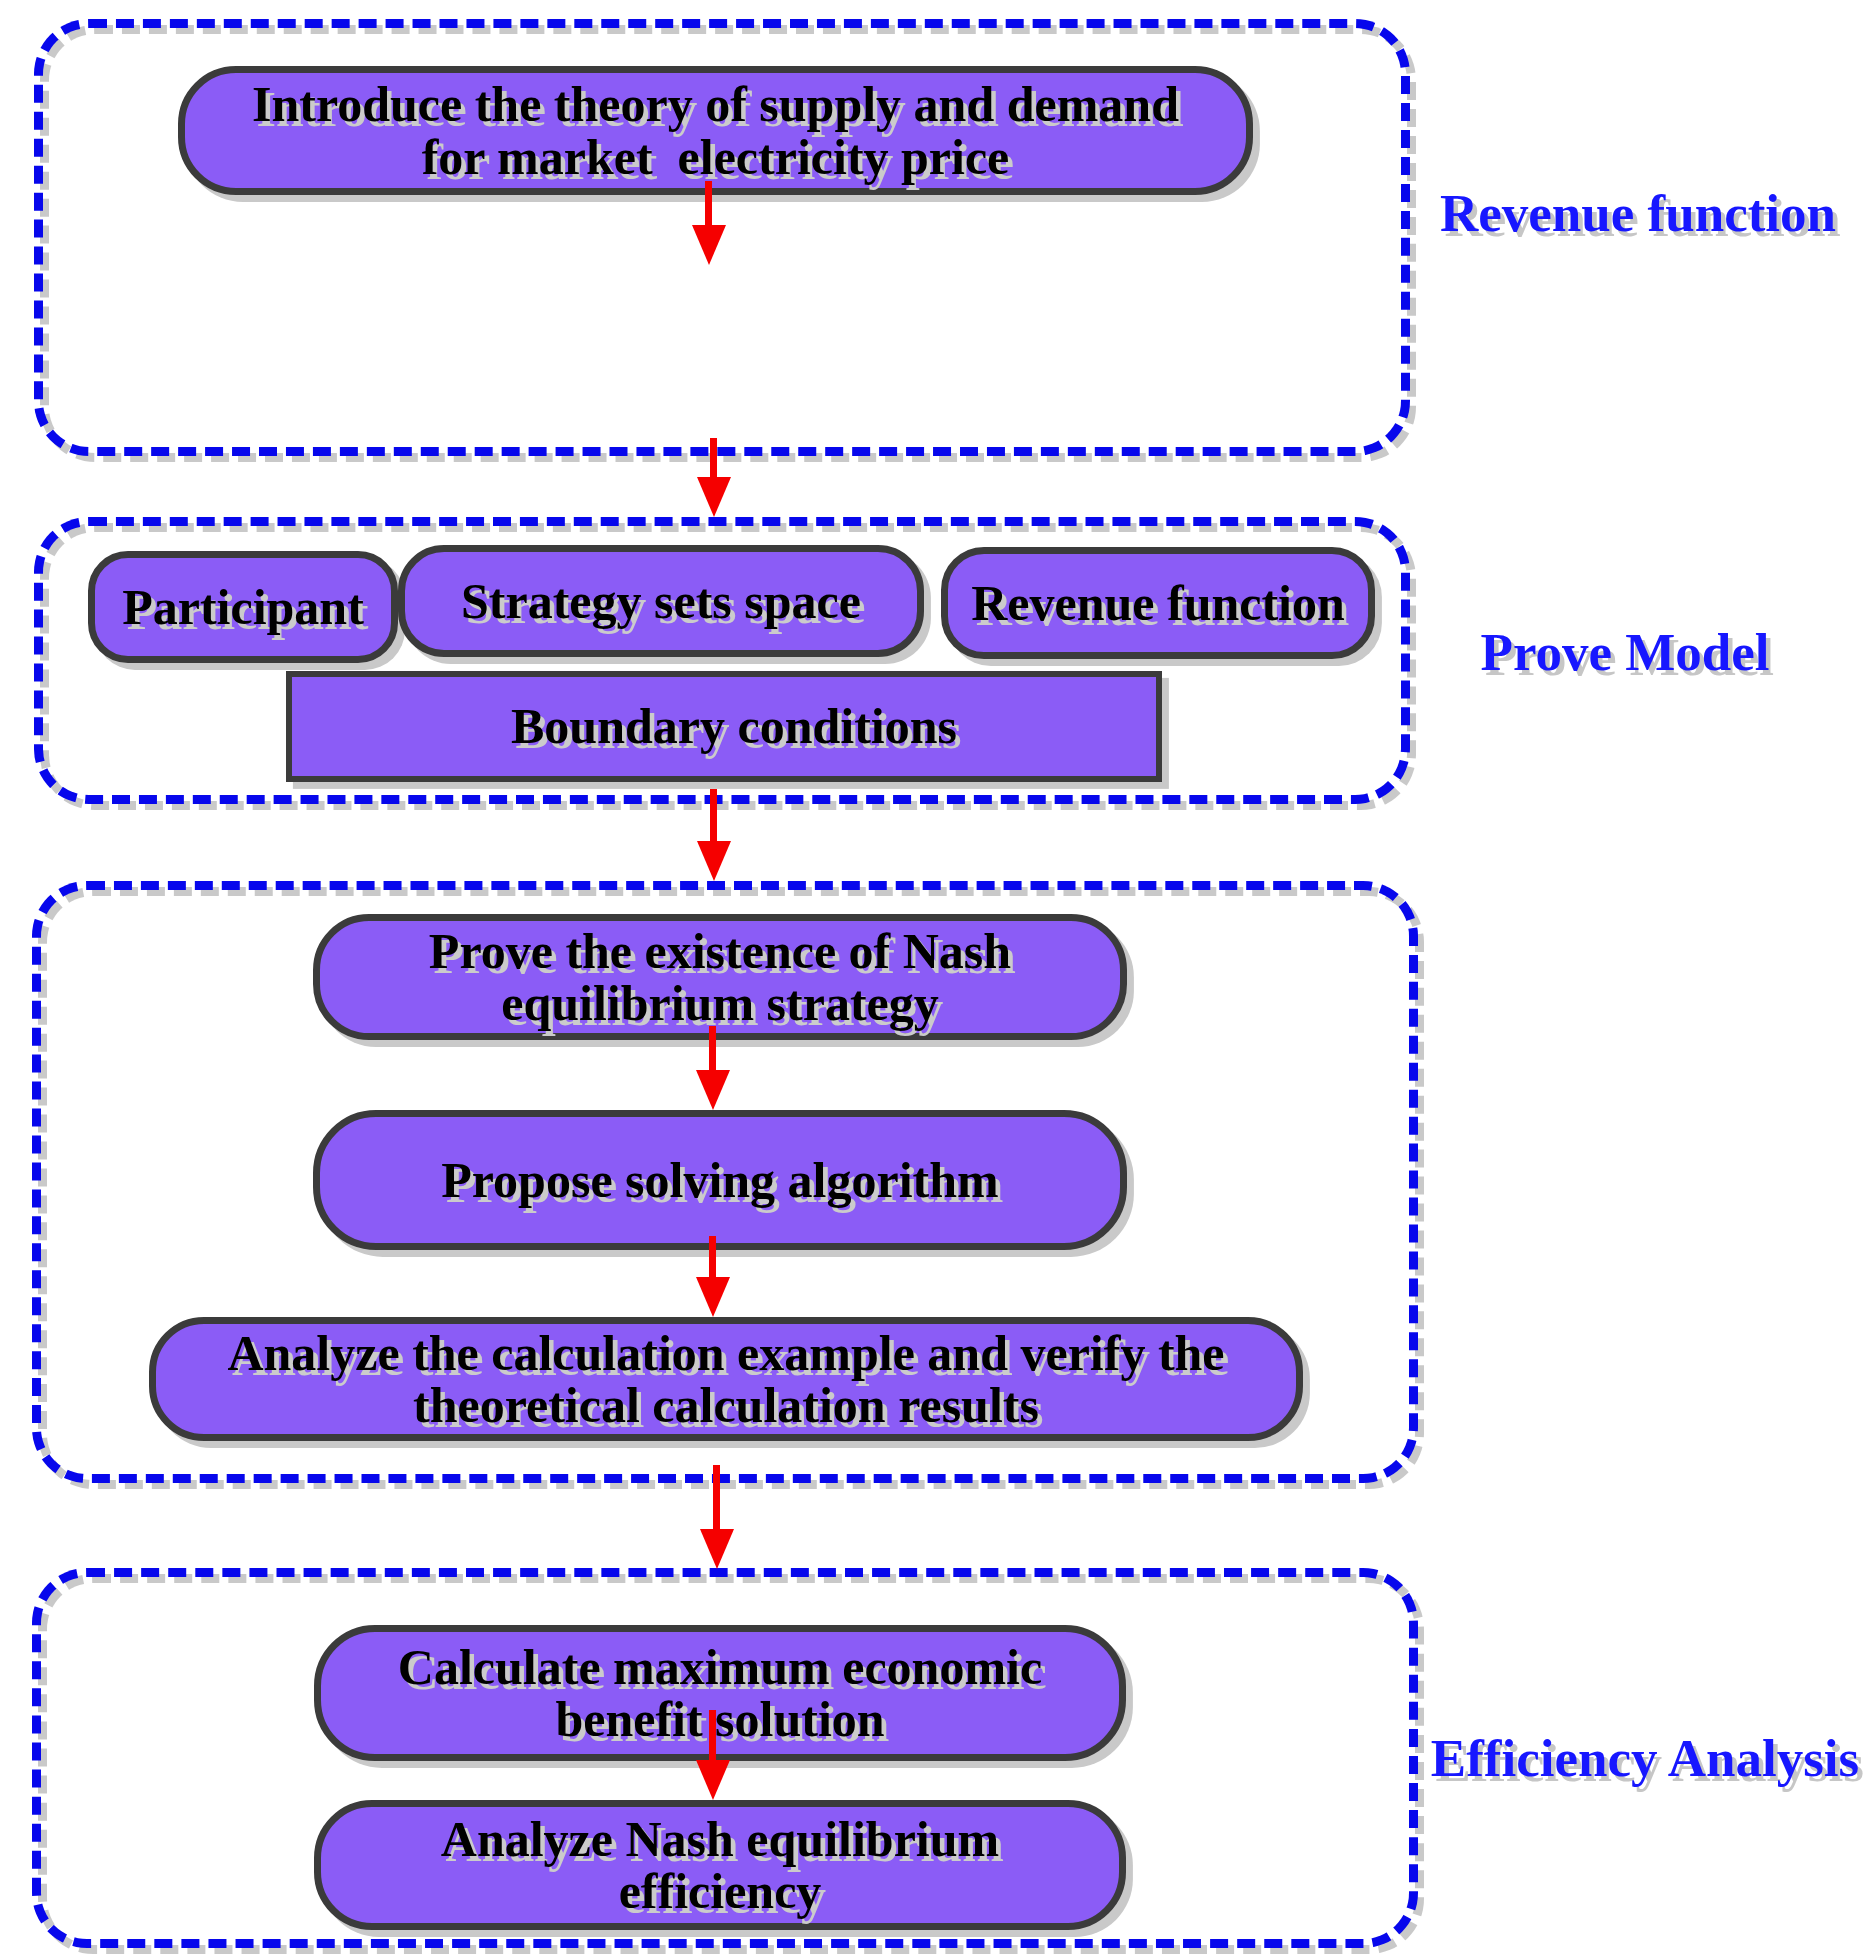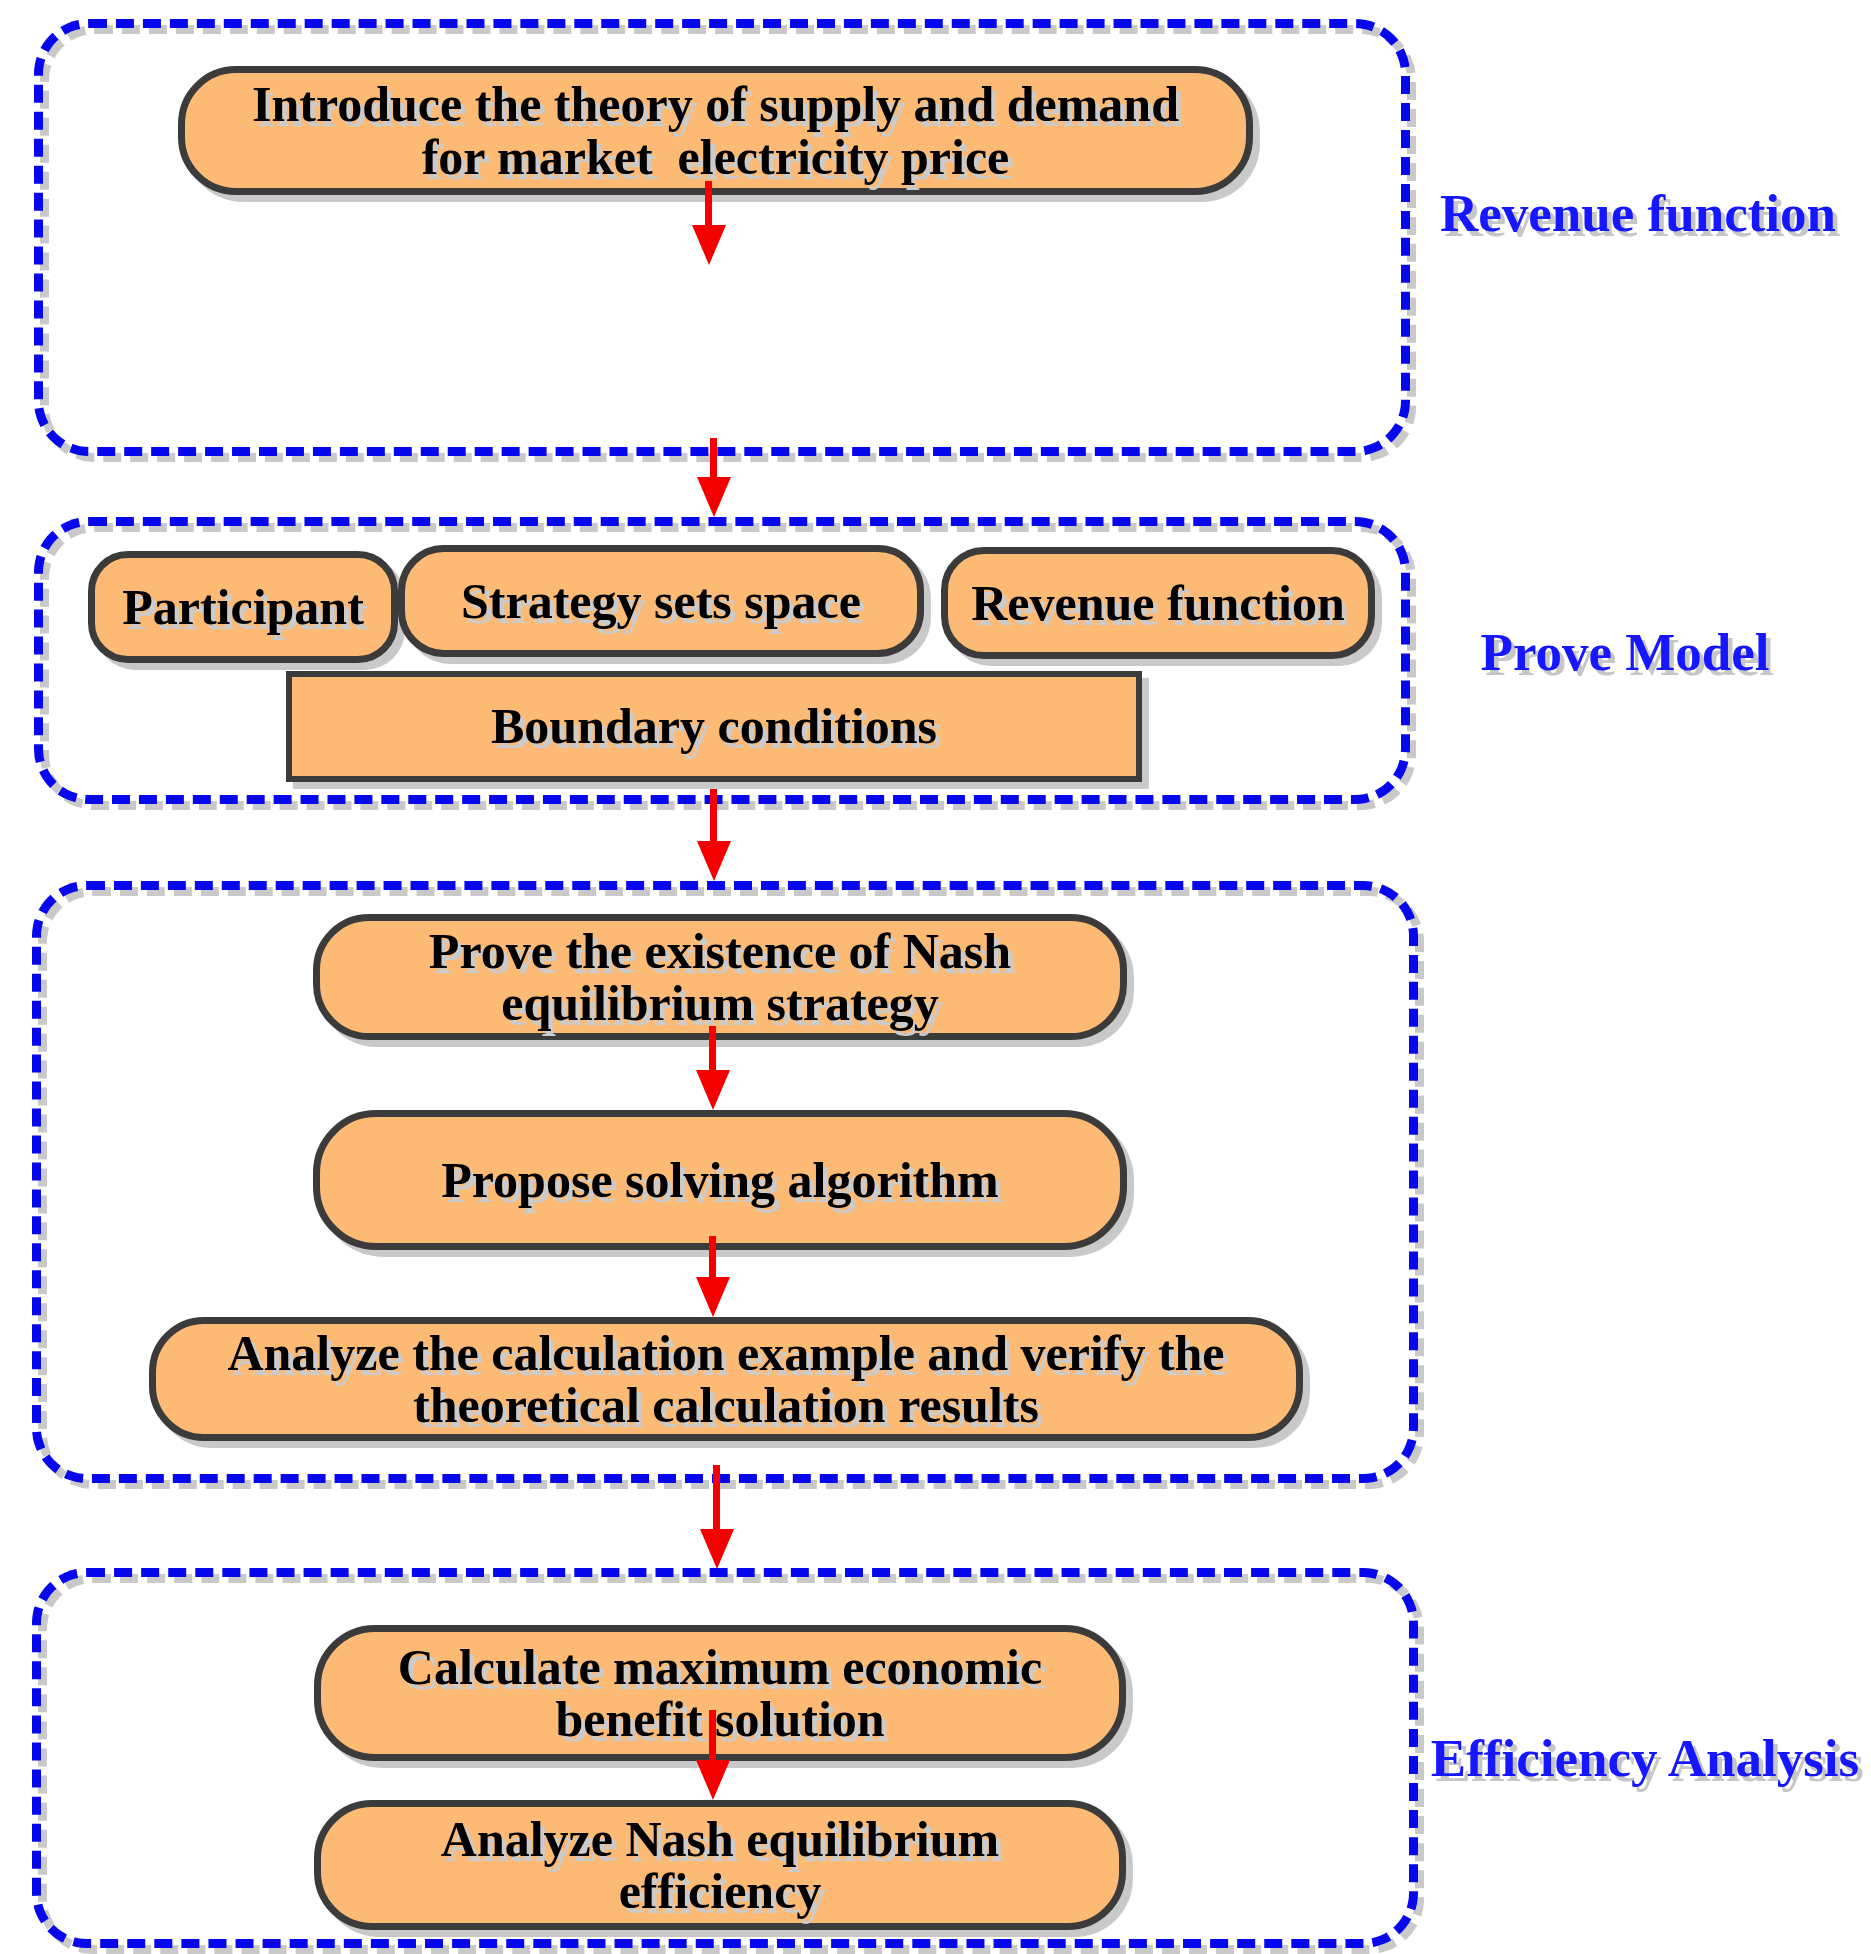--- a/index.html
+++ b/index.html
@@ -18,21 +18,21 @@
     font-family:"Liberation Serif","DejaVu Serif",serif;font-weight:700;color:var(--text);
     overflow:hidden;
   }
   .frame{
     position:absolute;border:9.2px dashed var(--frame-blue);border-radius:55px;
     filter:drop-shadow(6.1px 6.1px 0 var(--shadow));
     background:transparent;z-index:1;
   }
   .node{
     position:absolute;display:flex;align-items:center;justify-content:center;
-    background:#fdba74;border:7.6px solid var(--node-border);
+    background:#8b5cf6;border:7.6px solid var(--node-border);
     box-shadow:6.9px 6.9px 0 0 var(--shadow);
     text-align:center;font-size:50px;line-height:1.05;font-weight:700;
     white-space:pre;z-index:2;
     text-shadow:4.6px 5.3px 0 #CBCBCB;
   }
   .slabel{
     position:absolute;color:var(--label-blue);font-size:53px;font-weight:700;
     text-align:center;text-shadow:4.6px 5.3px 0 #C6C6C6;z-index:2;white-space:pre;
   }
   .arrow{
@@ -59,21 +59,21 @@
   <div class="slabel" style="left:1409px;top:183px;width:458px;">Revenue function</div>
   <div class="slabel" style="left:1396px;top:622px;width:458px;">Prove Model</div>
   <div class="slabel" style="left:1416px;top:1728px;width:458px;">Efficiency Analysis</div>
 
   <div class="node" style="left:178px;top:66px;width:1061px;height:115px;border-radius:58px;">Introduce the theory of supply and demand
 for market  electricity price</div>
 
   <div class="node" style="left:48px;top:551px;width:296px;height:98px;border-radius:40px;margin-left:40px;">Participant</div>
   <div class="node" style="left:398px;top:545px;width:512px;height:98px;border-radius:46px;">Strategy sets space</div>
   <div class="node" style="left:941px;top:547px;width:420px;height:98px;border-radius:43px;">Revenue function</div>
-  <div class="node" style="left:286px;top:671px;width:844px;height:99px;border-radius:0;border-width:6.9px;">Boundary conditions</div>
+  <div class="node" style="left:286px;top:671px;width:844px;height:99px;border-radius:0;border-width:6.9px;padding-left:20px;">Boundary conditions</div>
 
   <div class="node" style="left:313px;top:914px;width:800px;height:112px;border-radius:56px;">Prove the existence of Nash
 equilibrium strategy</div>
   <div class="node" style="left:313px;top:1110px;width:800px;height:126px;border-radius:63px;text-align:right;">Propose solving algorithm</div>
   <div class="node" style="left:149px;top:1317px;width:1140px;height:110px;border-radius:55px;text-align:center;">Analyze the calculation example and verify the
 theoretical calculation results</div>
 
   <div class="node" style="left:314px;top:1588px;width:798px;height:122px;border-radius:61px;margin-top:37px;">Calculate maximum economic
 benefit solution</div>
   <div class="node" style="left:314px;top:1800px;width:798px;height:116px;border-radius:58px;">Analyze Nash equilibrium

